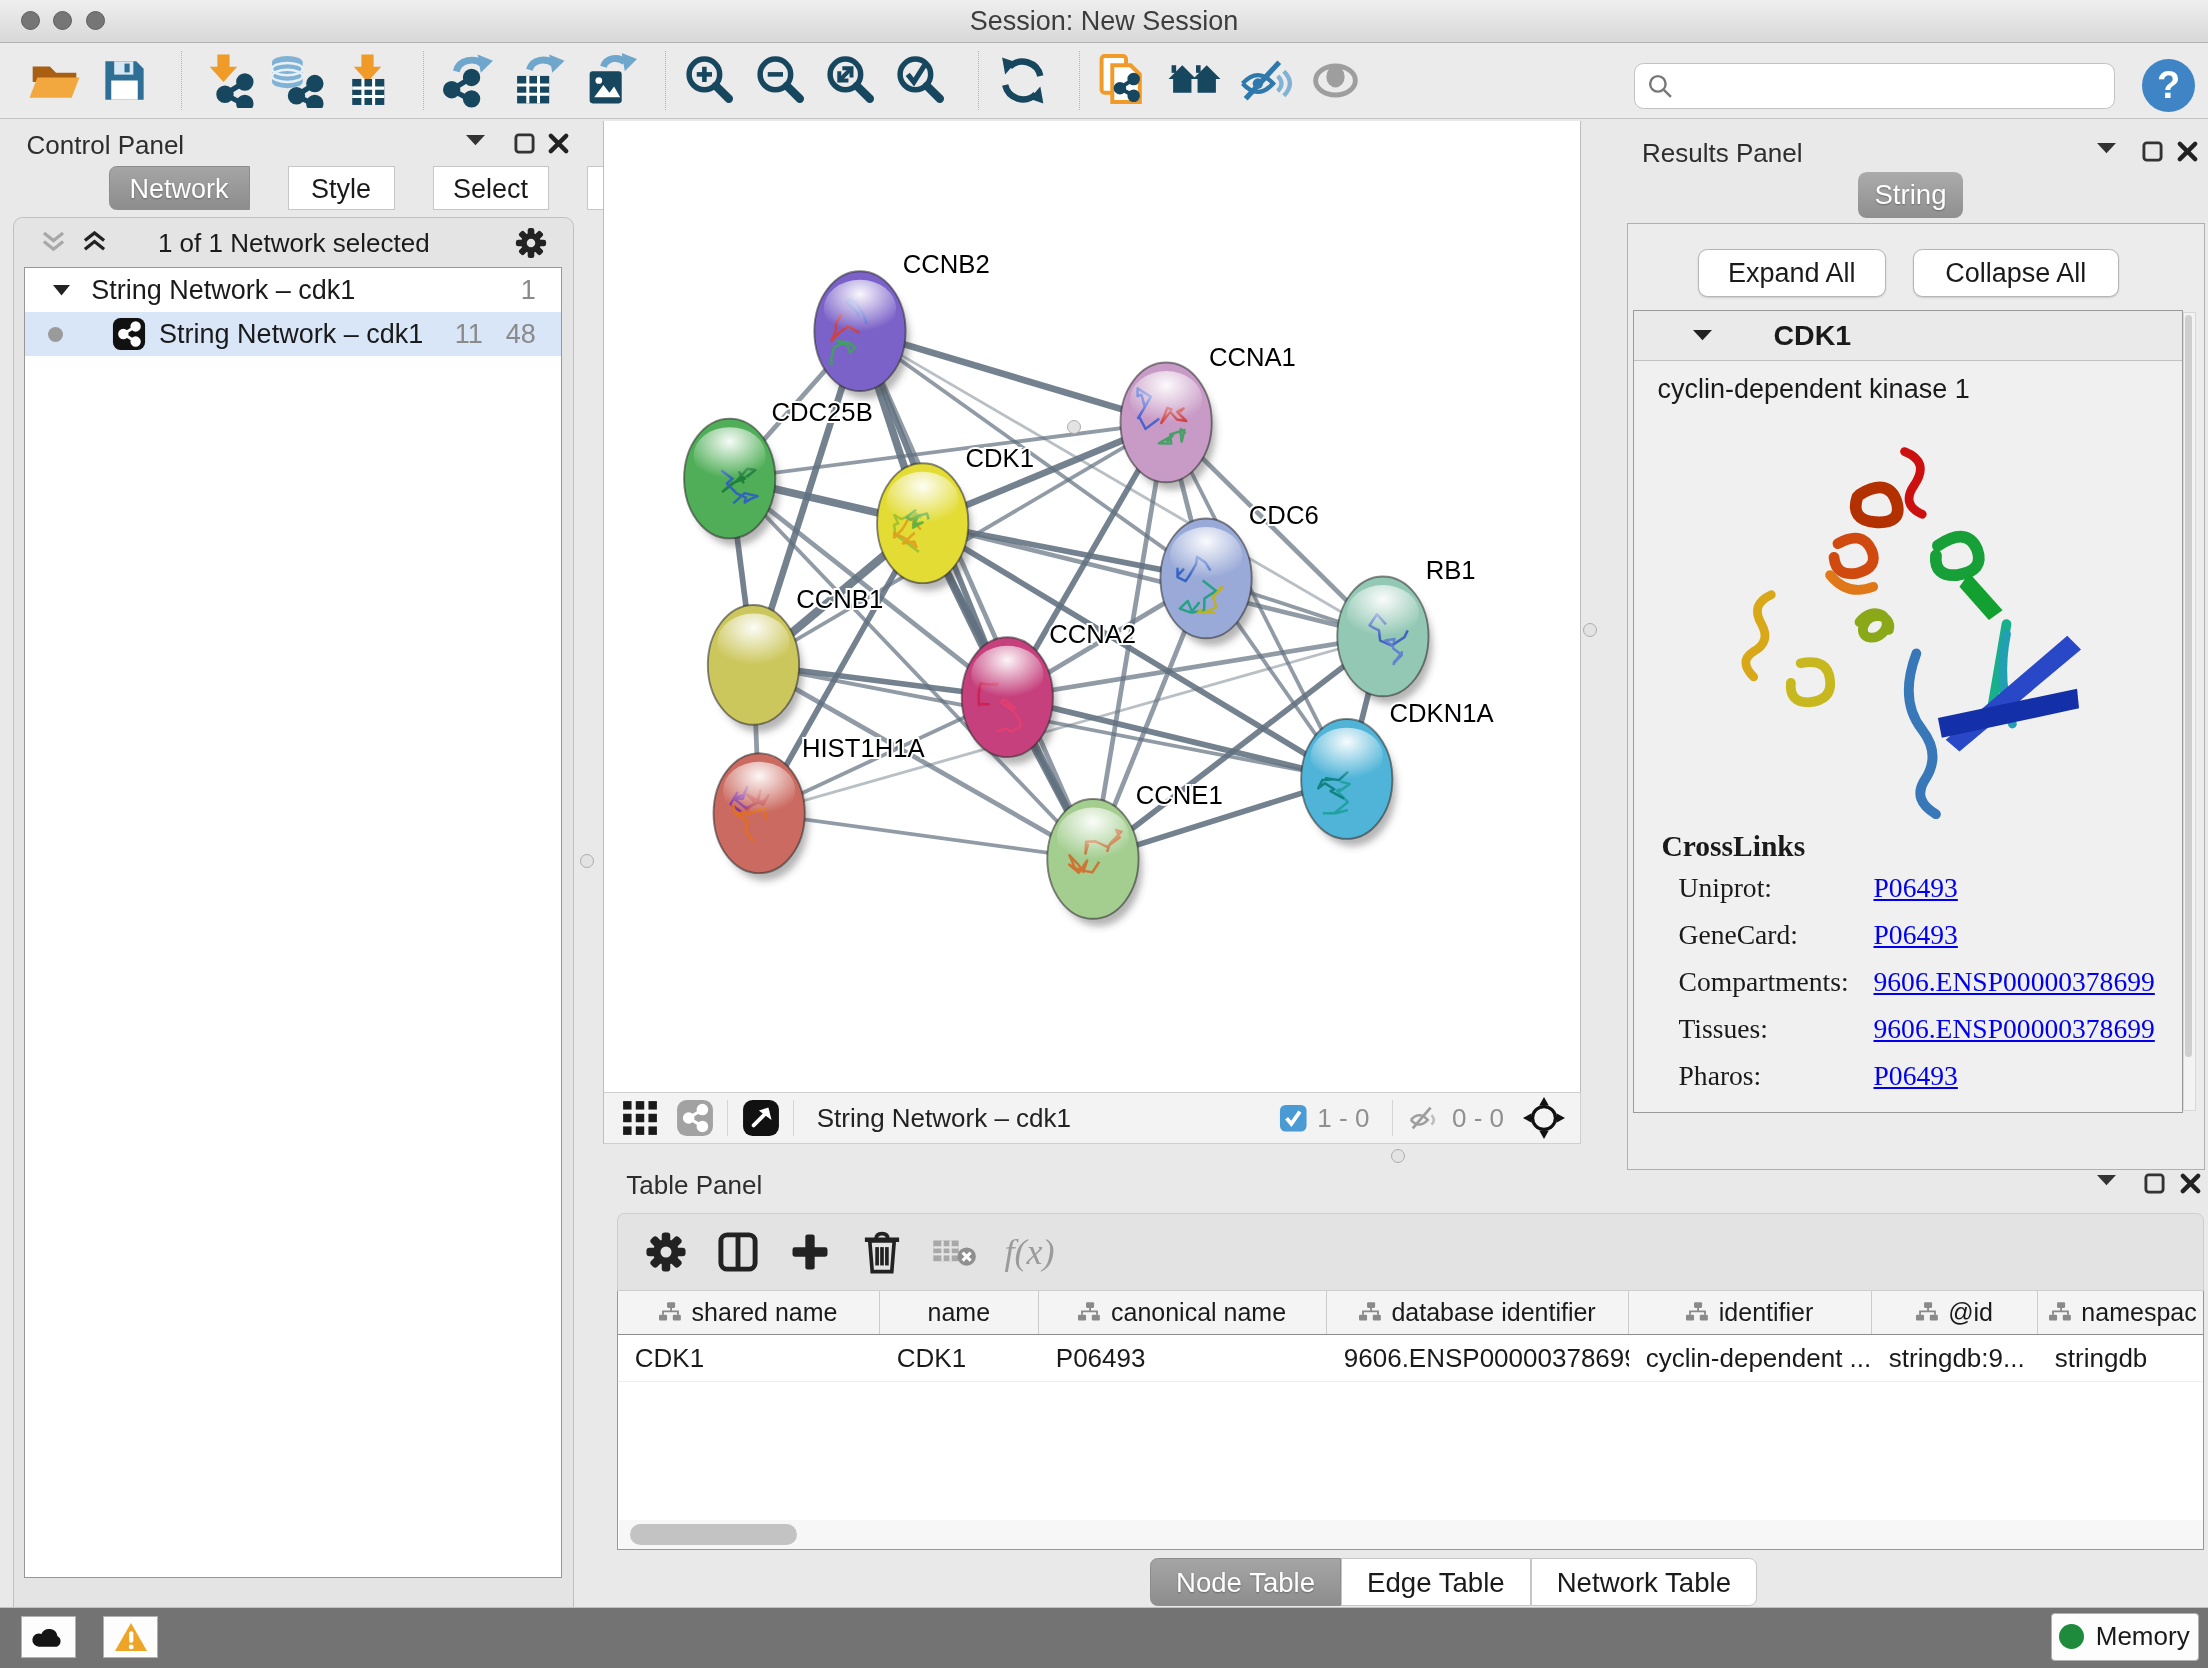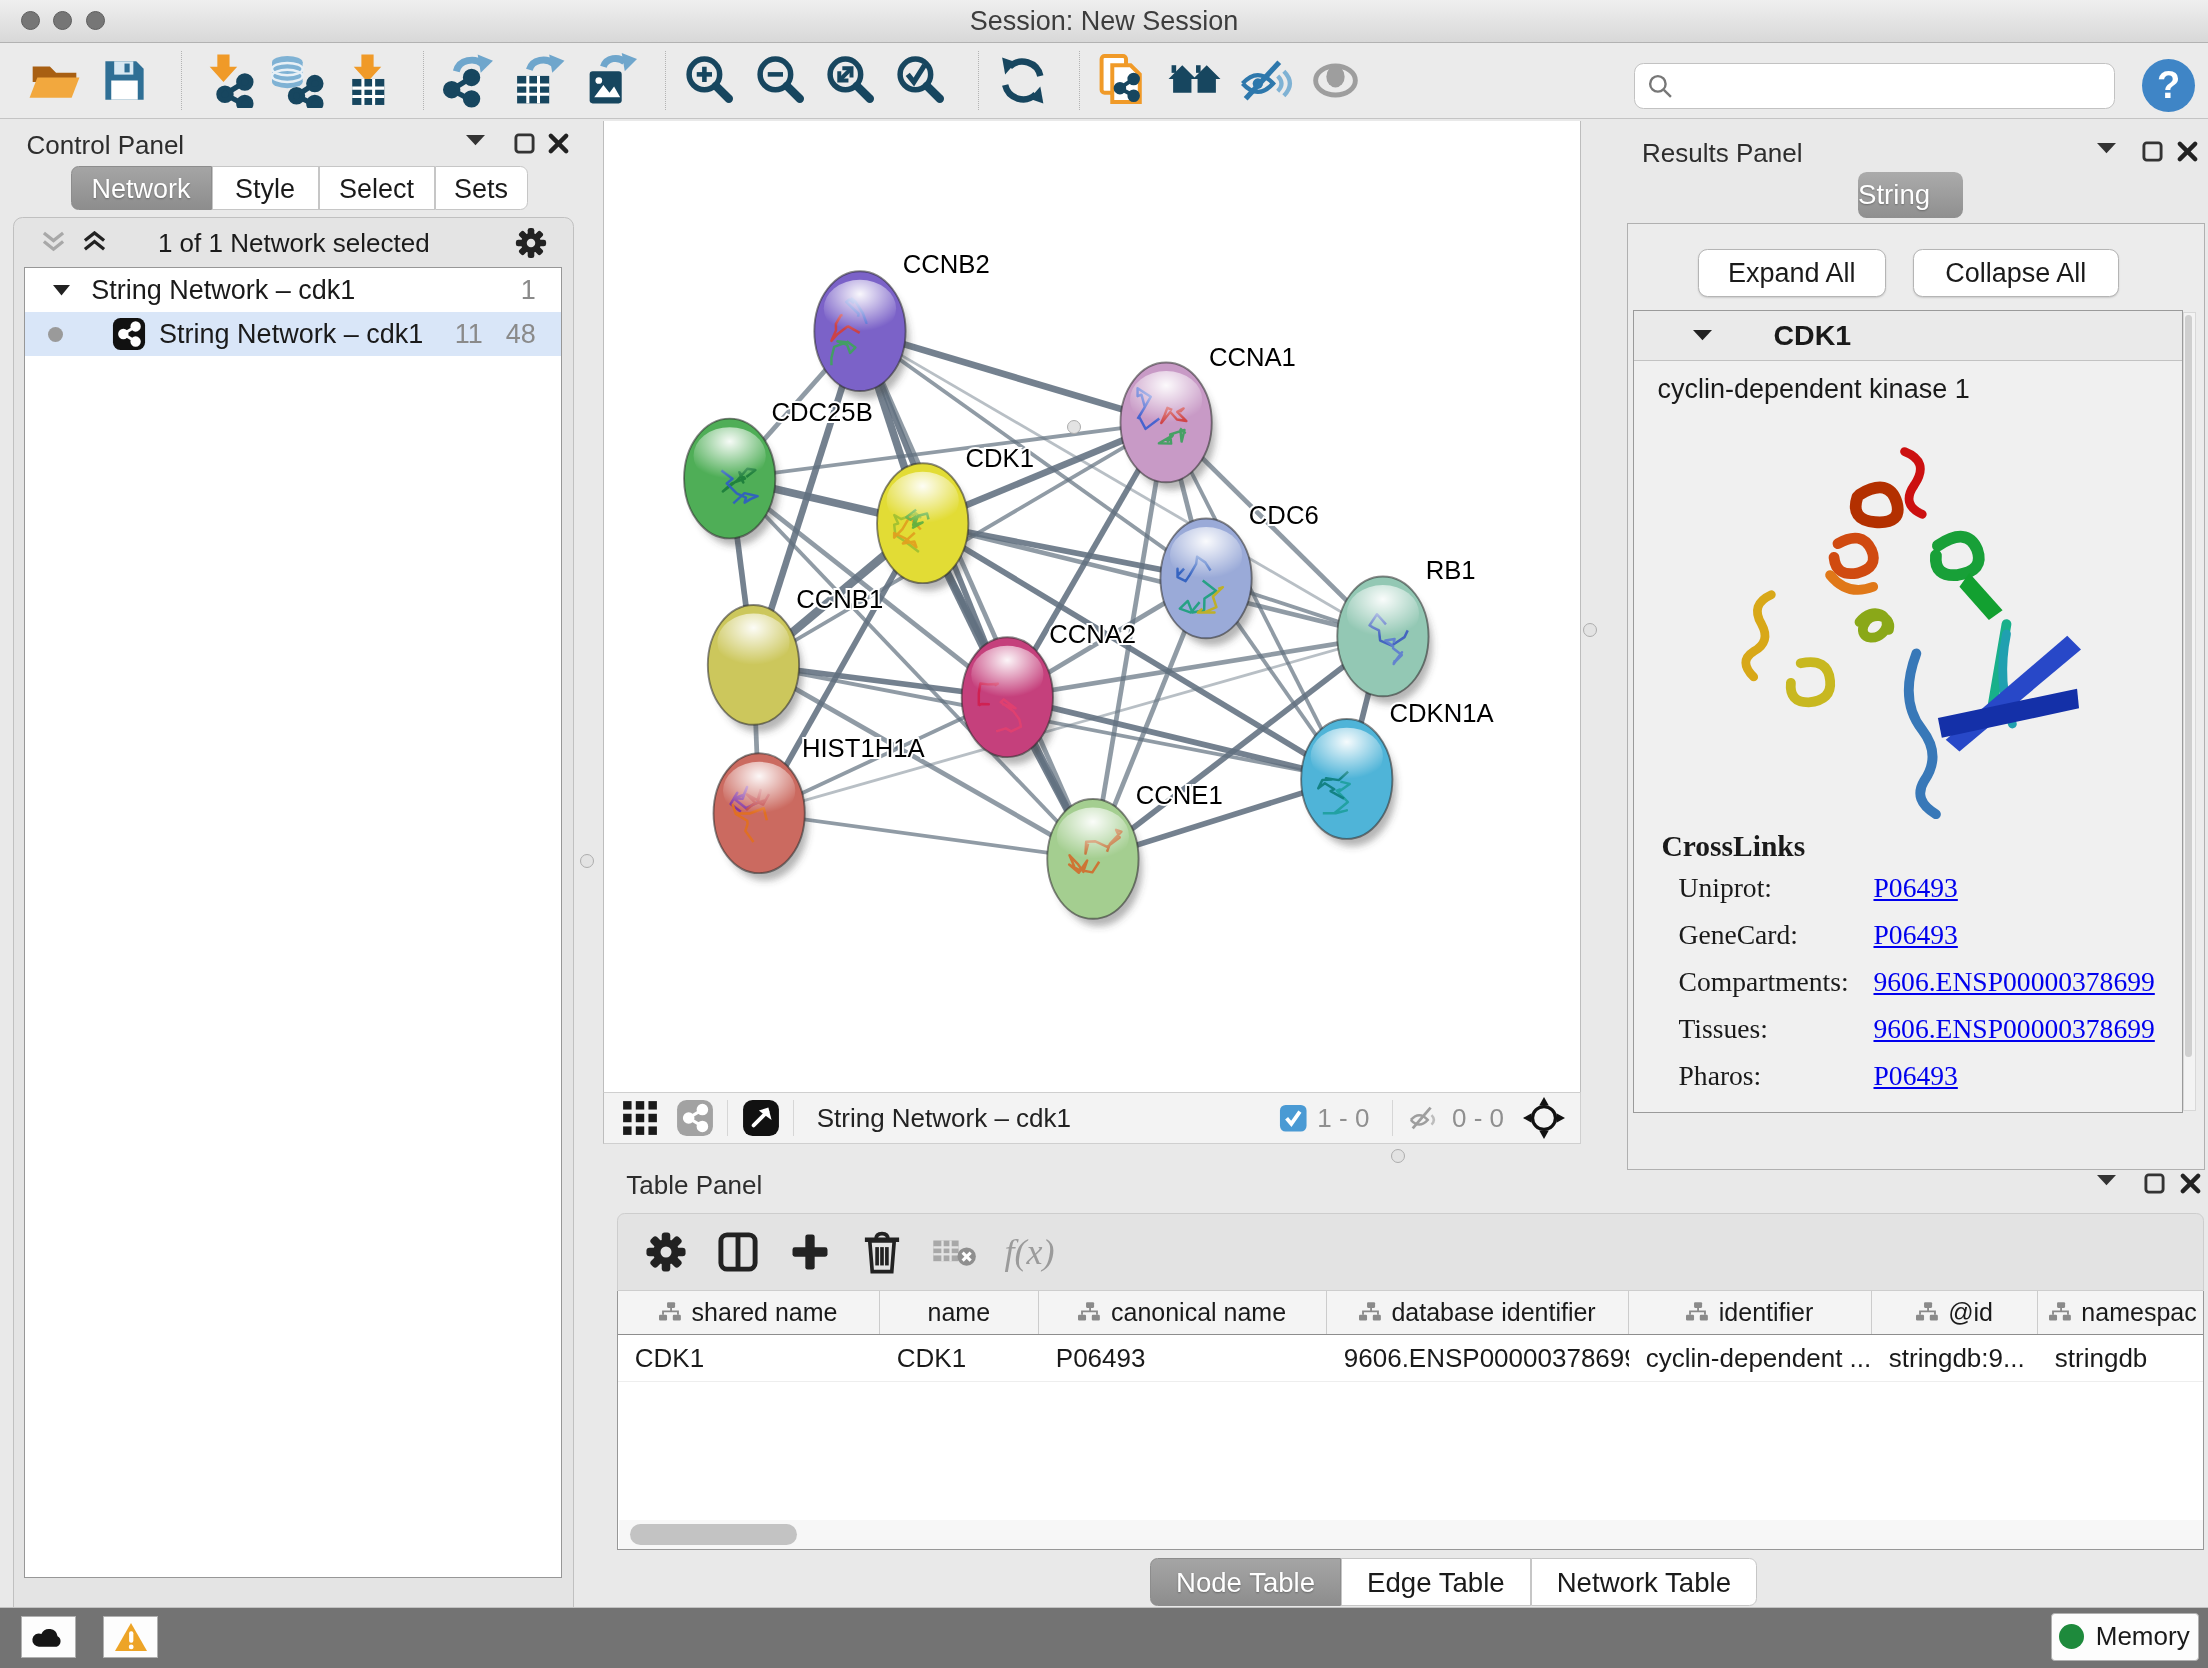--- a/index.html
+++ b/index.html
@@ -14,41 +14,41 @@
   .tsep{width:0;border-left:1.9px dotted #b3b3b3;height:59px;margin:0 15px;flex:0 0 auto;}
   .searchbox{position:absolute;left:1634px;top:63px;width:481px;height:46px;border:1.9px solid #c2c2c2;border-radius:9.5px;background:#fff;display:flex;align-items:center;padding-left:11.4px;box-sizing:border-box;}
   .helpbtn{position:absolute;left:2142px;top:59px;width:53px;height:53px;border-radius:50%;background:#3f85c6;color:#fff;font-size:38px;font-weight:bold;text-align:center;line-height:53px;}
   
   .phead{position:absolute;top:0;left:0;right:0;height:42px;font-size:26px;color:#2d2d2d;}
   .phead .ptitle{position:absolute;left:19px;top:7.6px;}
   .hicon{position:absolute;top:11.4px;}
   
   .control-panel{position:absolute;left:7.6px;top:122px;width:573px;height:1486px;}
   .cp-tabs{position:absolute;top:44px;left:63px;display:flex;}
-  .tab{height:44px;line-height:44px;text-align:center;font-size:27px;background:#fff;border:1px solid #c6c6c6;color:#1a1a1a;box-sizing:border-box;}
+  .tab{height:44px;line-height:44px;text-align:center;font-size:27px;background:#fff;border:1px solid #c6c6c6;color:#1a1a1a;box-sizing:border-box;margin-left:38px;}
   .tab.first{border-radius:7.6px 0 0 7.6px;}
   .tab.last{border-radius:0 7.6px 7.6px 0;}
   .tab.active{background:linear-gradient(#a5a5a5,#8d8d8d);color:#fff;text-shadow:0 1px 1.9px rgba(0,0,0,.3);border-color:#8d8d8d;}
   .cp-box{position:absolute;top:95px;left:5.7px;width:561px;height:1391px;background:#e4e4e4;border:1px solid #c0c0c0;border-radius:9.5px 9.5px 0 0;box-sizing:border-box;}
   .cp-sub{position:absolute;top:0;left:0;right:0;height:49px;}
   .cp-list{position:absolute;top:49px;left:9.5px;width:538px;height:1311px;background:#fff;border:1.9px solid #979797;box-sizing:border-box;}
   .net-row{height:44px;display:flex;align-items:center;font-size:27px;position:relative;}
   .net-row .cnt{position:absolute;color:#8a8a8a;}
   .net-row.selected{background:#d9e6f8;}
   
   .canvas{position:absolute;left:603px;top:121px;width:978px;height:971px;background:#fff;border-left:1.9px solid #bdbdbd;border-right:1.9px solid #bdbdbd;box-sizing:border-box;}
   .canvas svg{display:block;}
   .canvas-toolbar{position:absolute;left:603px;top:1092px;width:978px;height:52px;background:#f3f3f3;border:1.9px solid #cfcfcf;border-left:1.9px solid #bdbdbd;box-sizing:border-box;display:flex;align-items:center;}
   .cv-sep{width:0;border-left:1.9px solid #d6d6d6;height:36px;margin:0 13.3px;}
   .cv-title{font-size:26px;color:#222;margin-left:9.5px;}
   .cv-count{font-size:26px;color:#8f8f8f;margin:0 9.5px;}
   .grip{position:absolute;width:14.3px;height:14.3px;border-radius:50%;background:#e3e3e3;border:1px solid #adadad;box-sizing:border-box;}
   
   .results-panel{position:absolute;left:1623px;top:122px;width:586px;height:1041px;margin-top:8px;}
-  .string-tab{position:absolute;top:42px;left:235px;width:105px;height:46px;border-radius:8.6px;background:linear-gradient(#ababab,#8f8f8f);color:#fff;font-size:27.6px;text-align:left;line-height:46px;text-shadow:0 1px 1.9px rgba(0,0,0,.3);}
+  .string-tab{position:absolute;top:42px;left:235px;width:105px;height:46px;border-radius:8.6px;background:linear-gradient(#ababab,#8f8f8f);color:#fff;font-size:27.6px;text-align:center;line-height:46px;text-shadow:0 1px 1.9px rgba(0,0,0,.3);}
   .rp-box{position:absolute;top:93px;left:3.8px;width:578px;height:947px;background:#ececec;border:1.9px solid #b0b0b0;box-sizing:border-box;}
   .rp-btn{position:absolute;top:25px;height:46px;background:#fff;border:1px solid #b5b5b5;border-radius:9.5px;font-size:27px;text-align:center;line-height:46px;box-shadow:0 1px 1.9px rgba(0,0,0,.15);}
   .cdk-panel{position:absolute;top:86px;left:5.7px;width:550px;height:803px;border:1.9px solid #9a9a9a;background:#f0f0f0;box-sizing:border-box;overflow:hidden;}
   .cdk-head{height:49px;background:#eaeaea;border-bottom:1px solid #c2c2c2;position:relative;}
   .cdk-title{position:absolute;left:139px;top:7.6px;font-size:28.5px;font-weight:bold;}
   .cdk-desc{font-size:27px;padding:13.3px 0 0 23px;}
   .protein{display:block;margin:25px auto 0 auto;}
   .xsection{font-family:"Liberation Serif",serif;padding-left:27px;margin-top:7.6px;}
   .xtitle{font-size:29.5px;font-weight:bold;margin-bottom:9.5px;}
   .xrow{display:flex;font-size:27.6px;margin-bottom:15px;}

